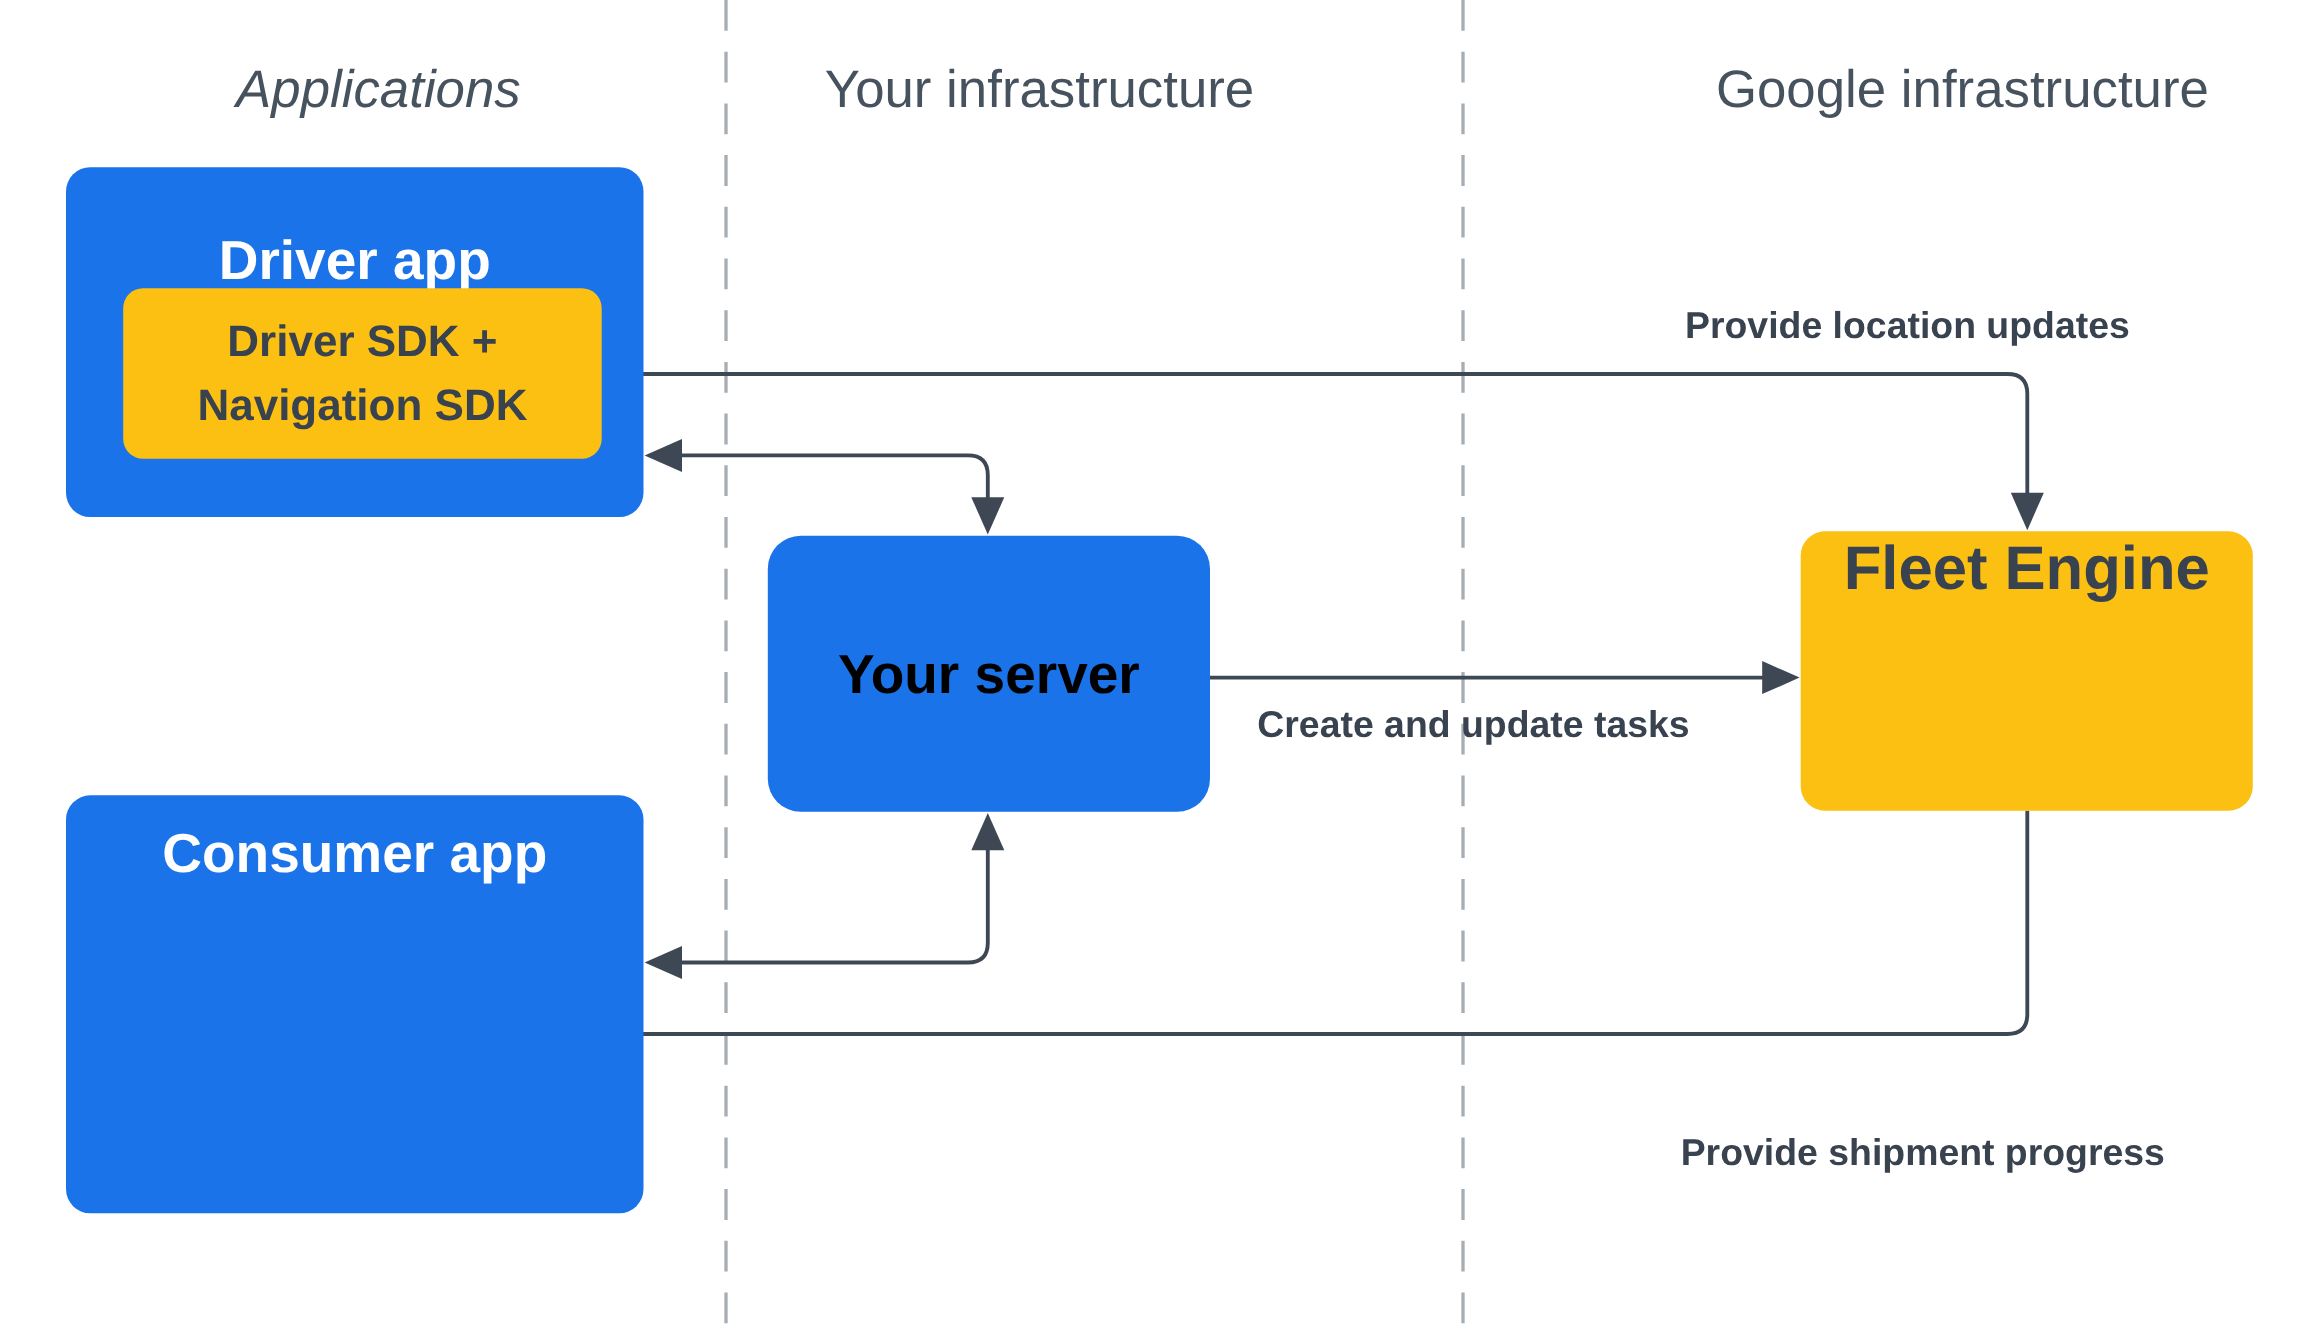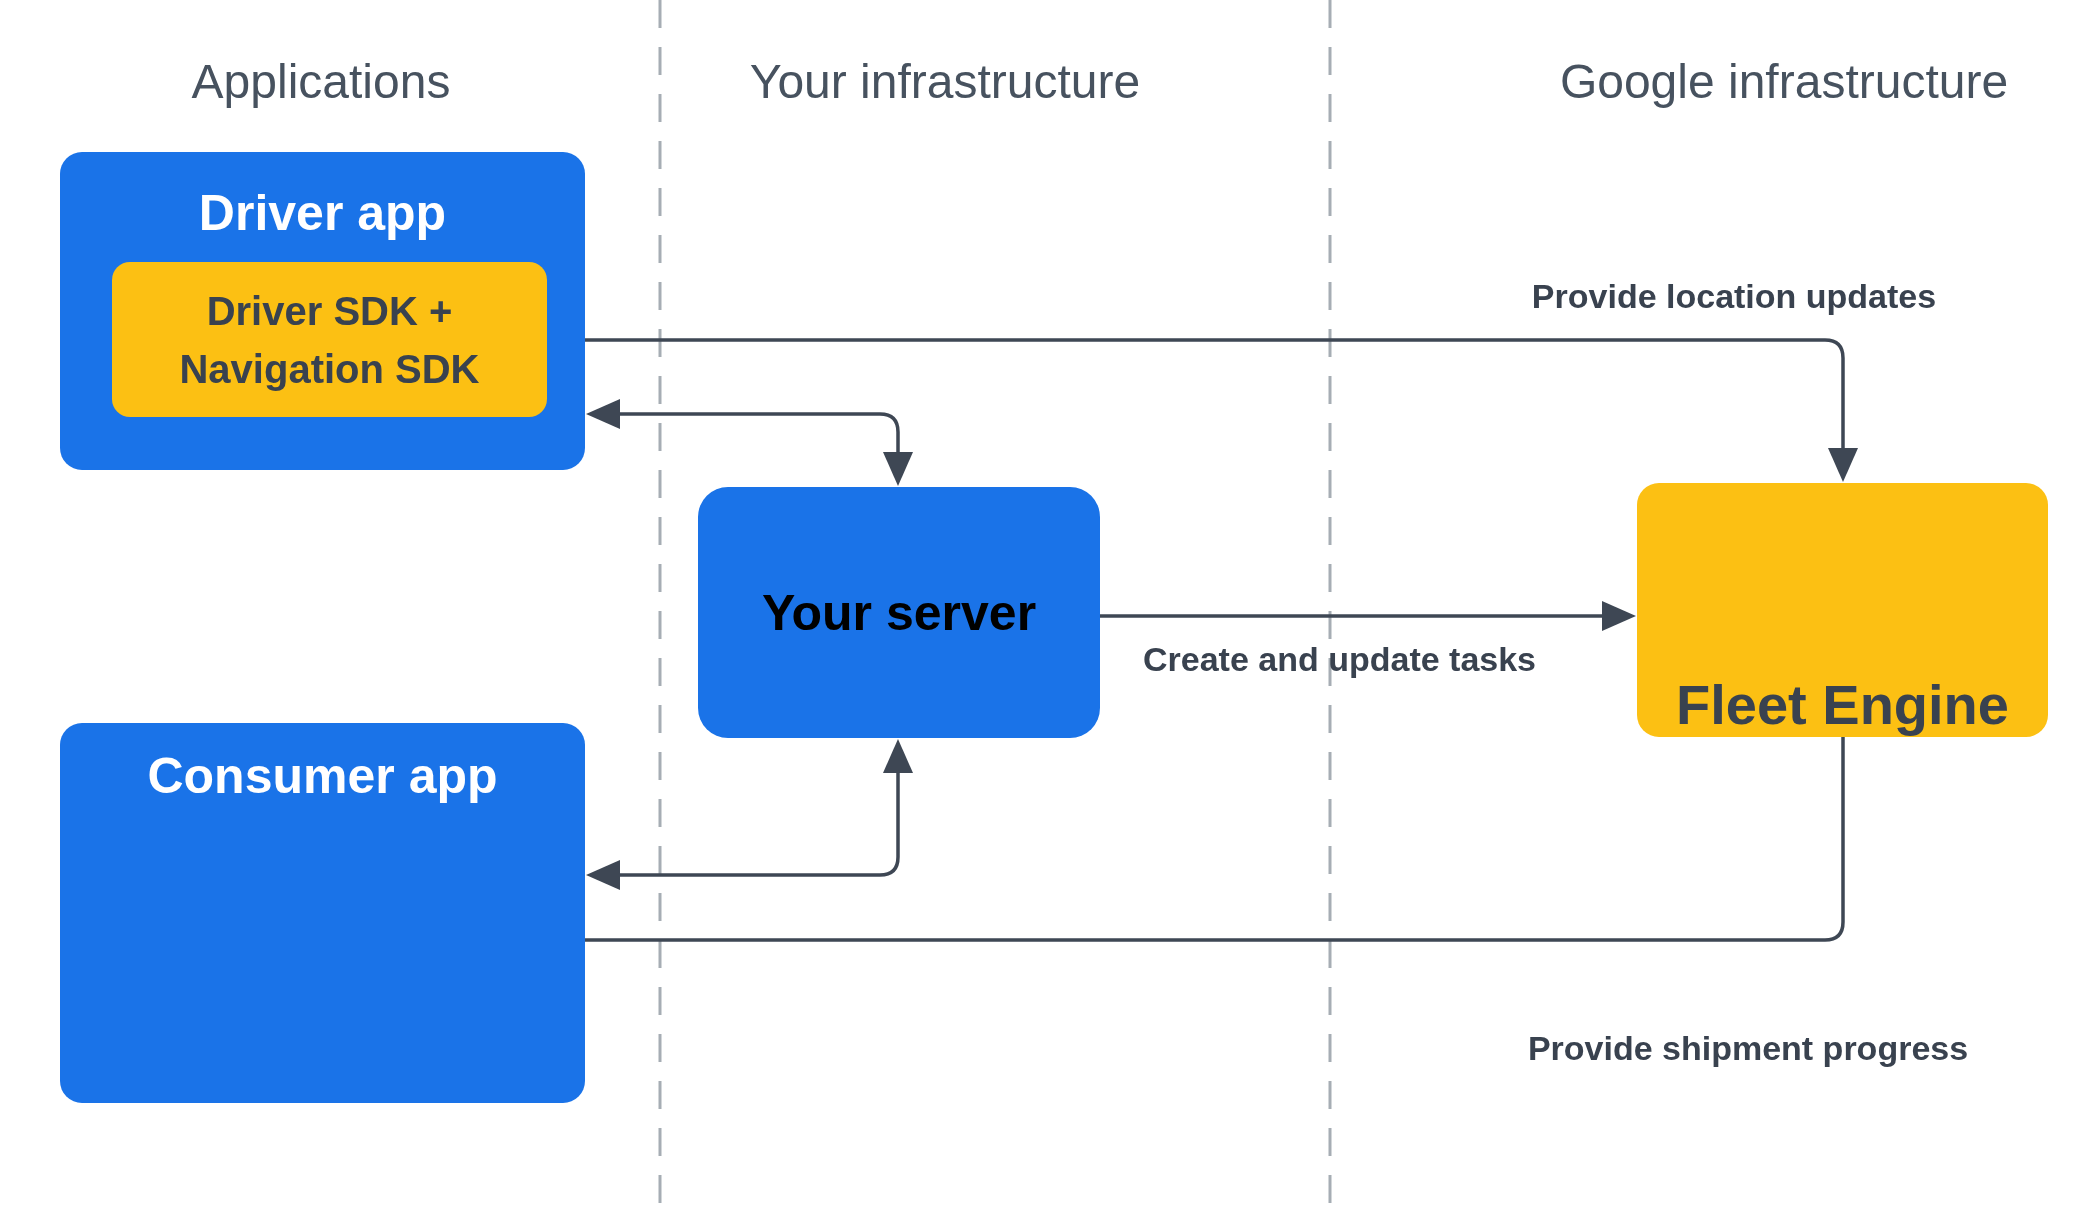--- a/index.html
+++ b/index.html
@@ -30,21 +30,21 @@
     position:absolute;
     top:54px;
     transform:translateX(-50%);
     font-size:48px;
     line-height:56px;
     font-weight:400;
     color:var(--header);
     white-space:nowrap;
     z-index:2;
   }
-  .hdr-applications{left:321px;}
+  .hdr-applications{left:344px;font-style:italic;}
   .hdr-your-infra{left:945px;}
   .hdr-google-infra{left:1784px;}
 
   .box{position:absolute;z-index:2;}
   .app-box{
     background:var(--blue);
     border-radius:22px;
   }
   .app-title{
     text-align:center;
@@ -62,41 +62,41 @@
     align-items:center;
     justify-content:center;
     text-align:center;
     color:var(--text-dark);
     font-weight:700;
     font-size:40px;
   }
   .sdk-box .sdk-line{line-height:58px;white-space:nowrap;}
 
   .driver-app{left:60px;top:152px;width:525px;height:318px;}
-  .driver-app .app-title{padding-top:36px;}
+  .driver-app .app-title{padding-top:48px;margin-top:12px;}
   .driver-sdk{left:52px;top:110px;width:435px;height:155px;}
 
   .consumer-app{left:60px;top:723px;width:525px;height:380px;}
   .consumer-app .app-title{padding-top:28px;text-align:center;}
   .shipment-lib{left:52px;top:99px;width:435px;height:236px;}
   .shipment-lib .sdk-line{line-height:60px;}
 
   .server-box{
     left:698px;top:487px;width:402px;height:251px;
     background:var(--blue);
     border-radius:30px;
     display:flex;align-items:center;justify-content:center;
     color:#000000;font-weight:700;font-size:50px;
     white-space:nowrap;
   }
   .fleet-box{
     left:1637px;top:483px;width:411px;height:254px;
     background:var(--yellow);
     border-radius:22px;
-    display:flex;align-items:flex-end;justify-content:center;
+    display:flex;align-items:flex-start;justify-content:center;
     color:var(--text-dark);font-weight:700;font-size:56px;
     white-space:nowrap;
   }
 
   .flow-label{
     position:absolute;
     color:var(--text-dark);
     font-weight:700;
     font-size:34px;
     line-height:40px;

